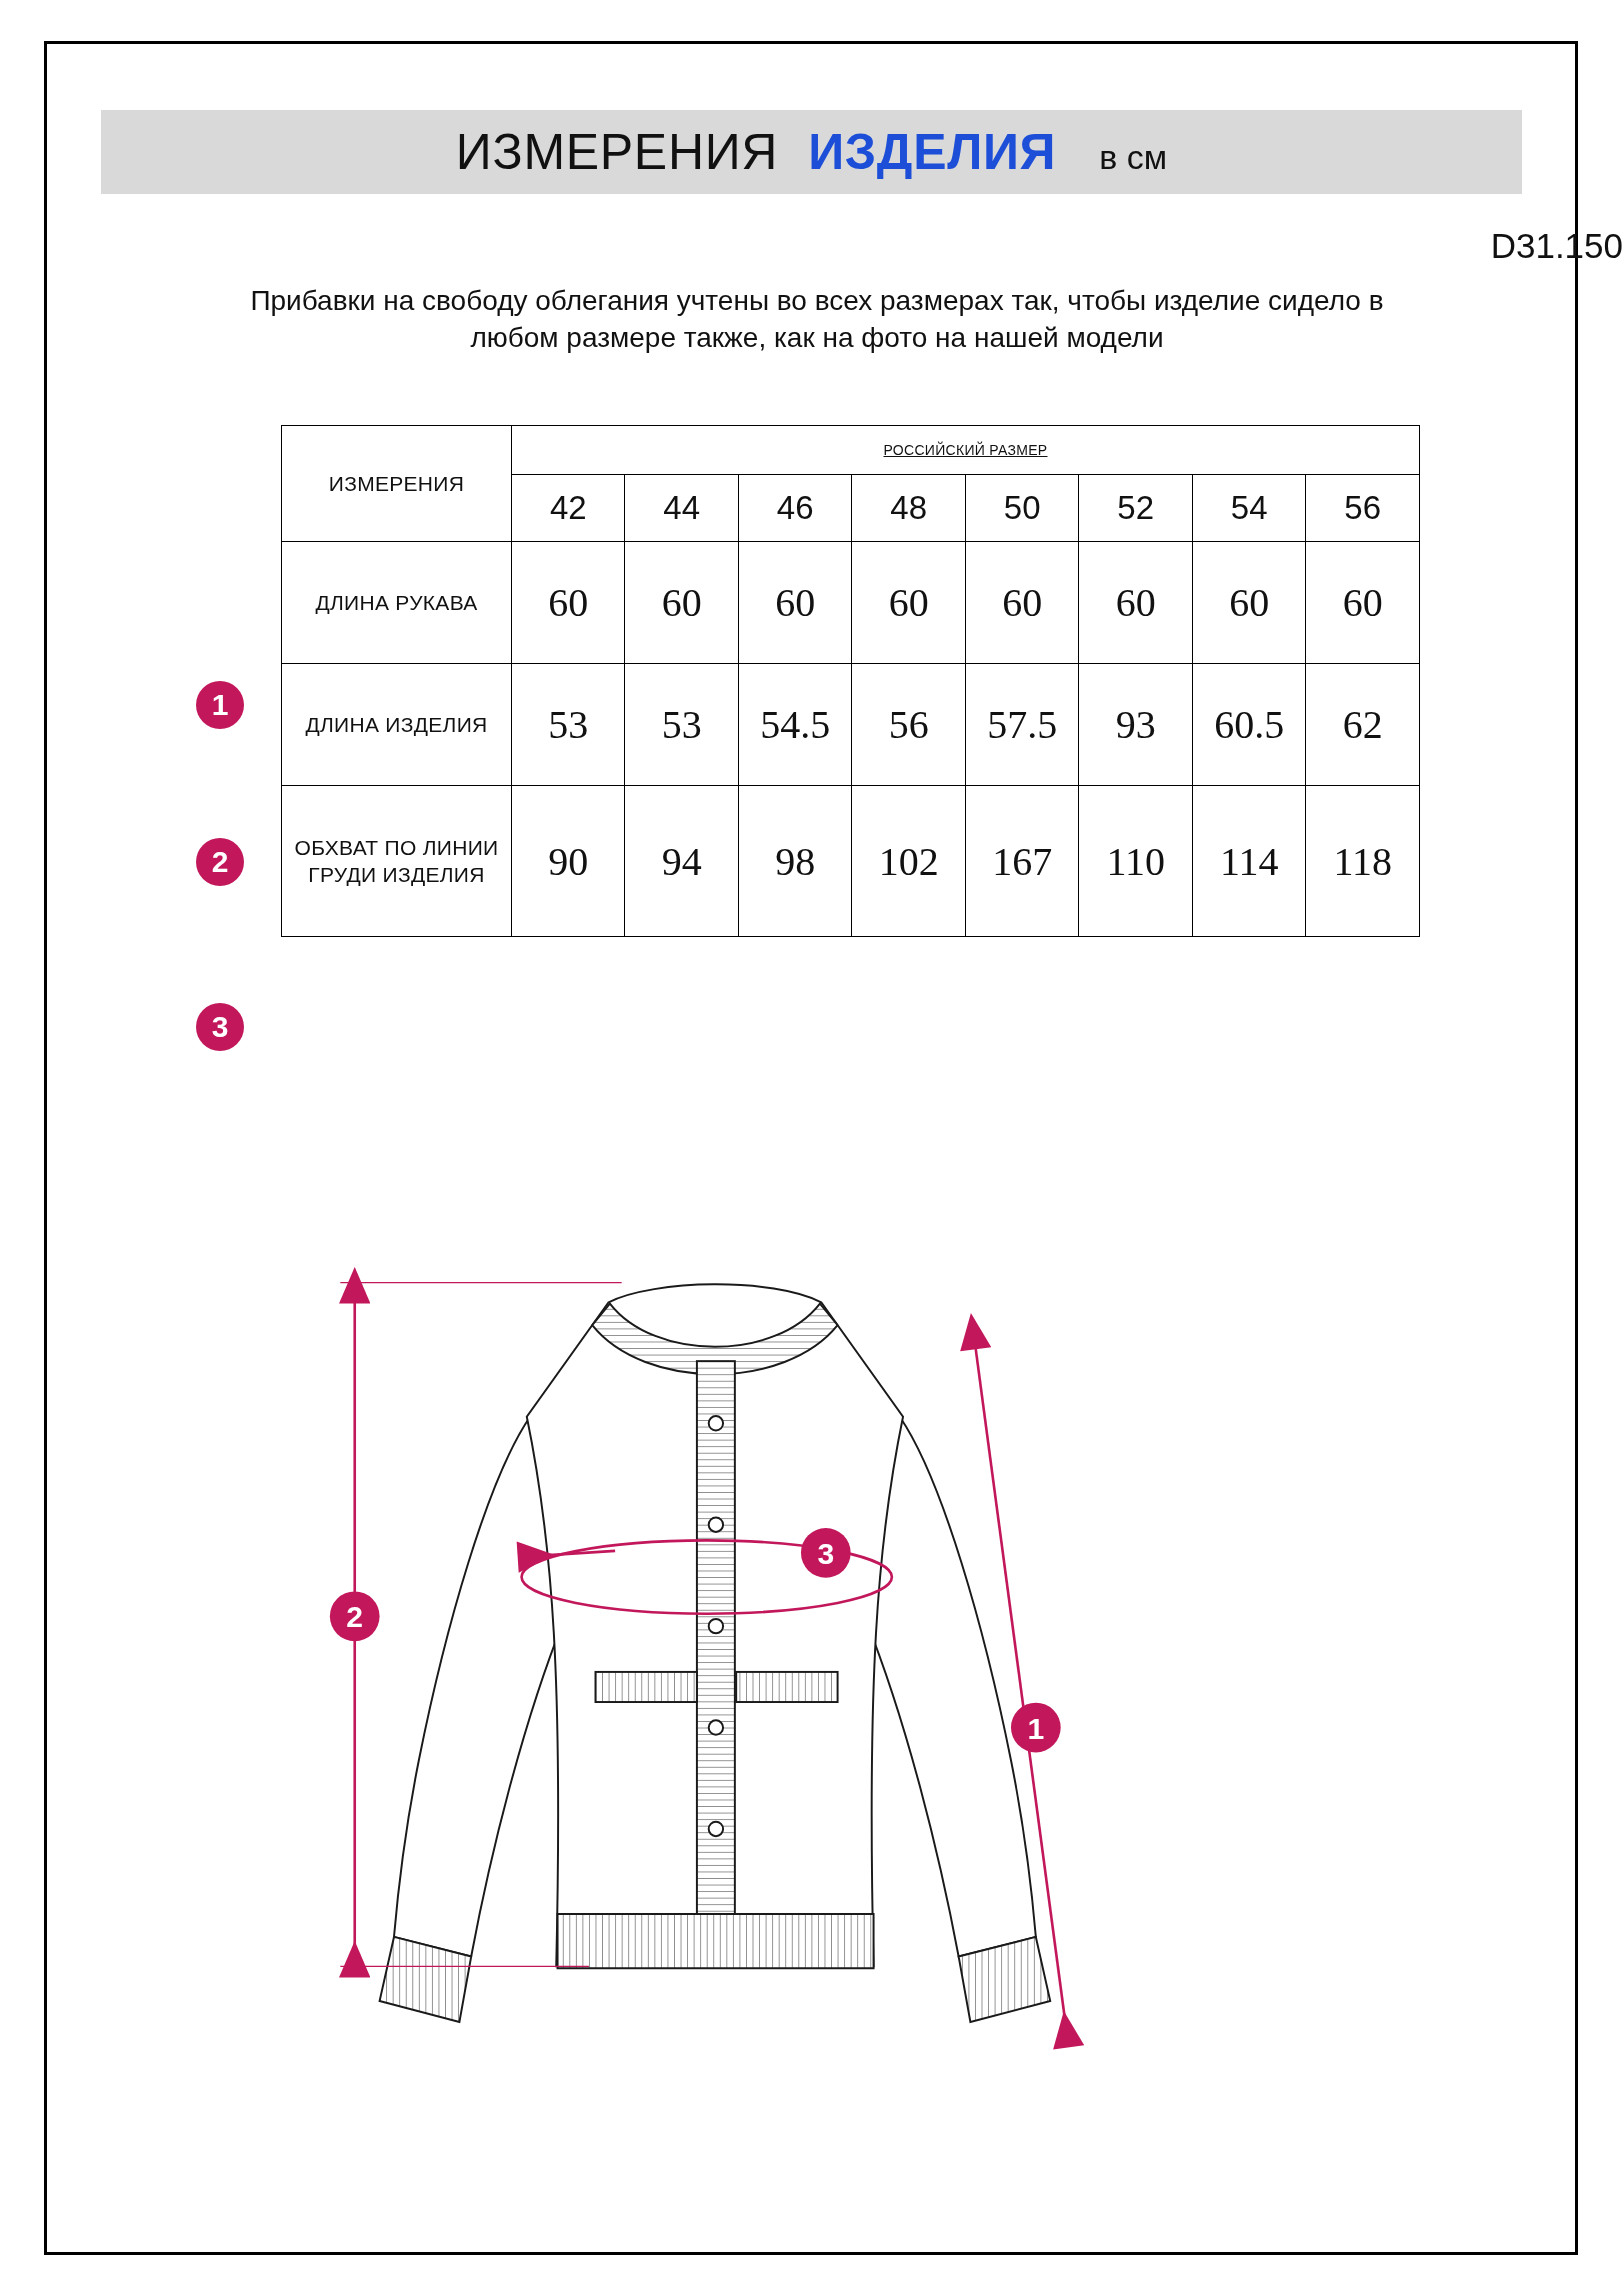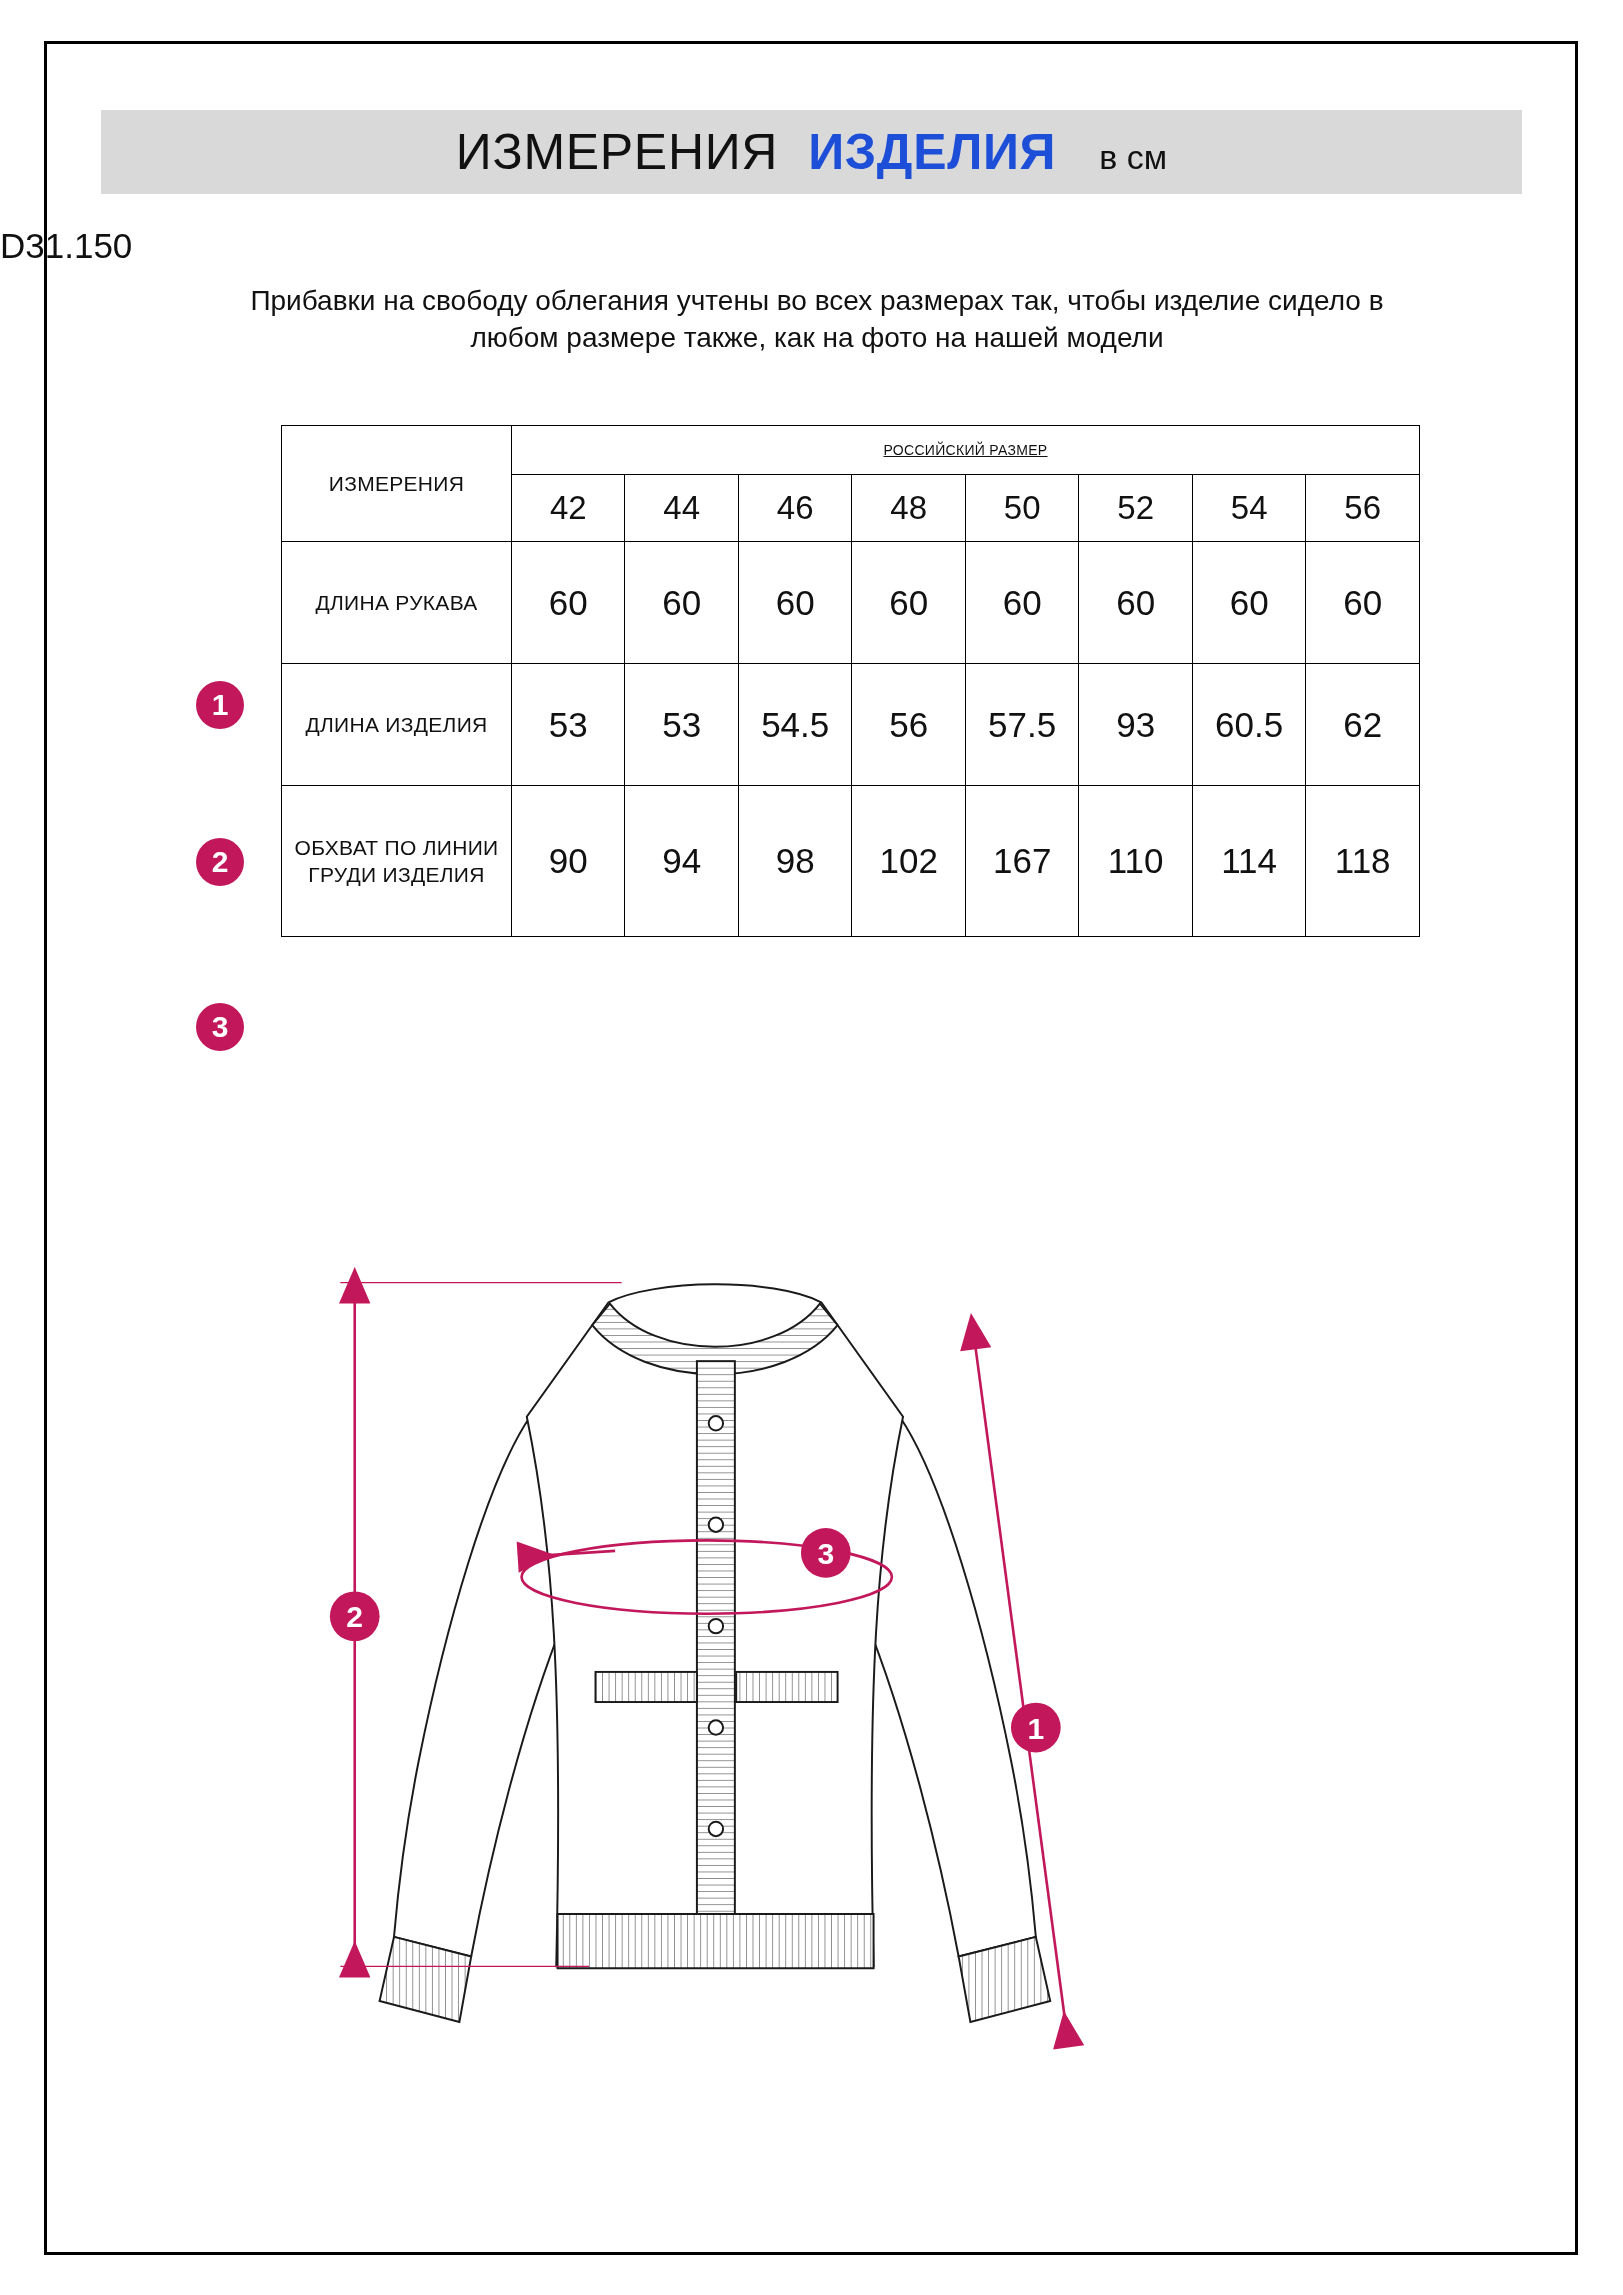--- a/index.html
+++ b/index.html
@@ -65,21 +65,21 @@
     color: #111;
     margin-left: 13px;
   }
 
   
   .model-code {
     position: absolute;
     left: 0;
     top: 226px;
     width: 1623px;
-    text-align: left;
+    text-align: right;
     font-size: 35px;
     color: #111;
   }
   .intro {
     position: absolute;
     left: 228px;
     top: 283px;
     width: 1178px;
     text-align: center;
     font-size: 28px;
@@ -125,21 +125,22 @@
     font-size: 33px;
     font-weight: bold;
   }
   .row-label {
     font-size: 21px;
     letter-spacing: 0.3px;
     line-height: 1.3;
     padding: 3.9px 6.5px;
   }
   .row-value {
-    font-size: 35px;
+    font-size: 40px;
+    font-family: Liberation Serif, serif;
   }
   tr.data-row { height: 122px; }
   tr.data-row.tall { height: 151px; }
 
   
   .badge {
     position: absolute;
     width: 48px;
     height: 48px;
     border-radius: 50%;

